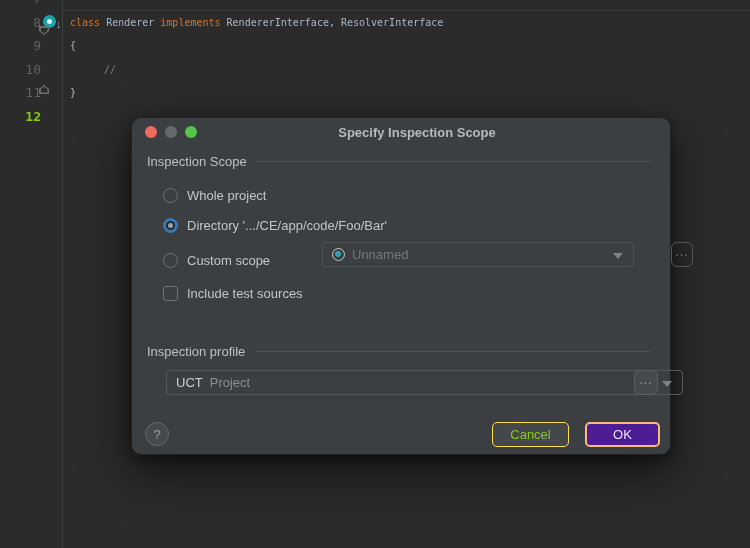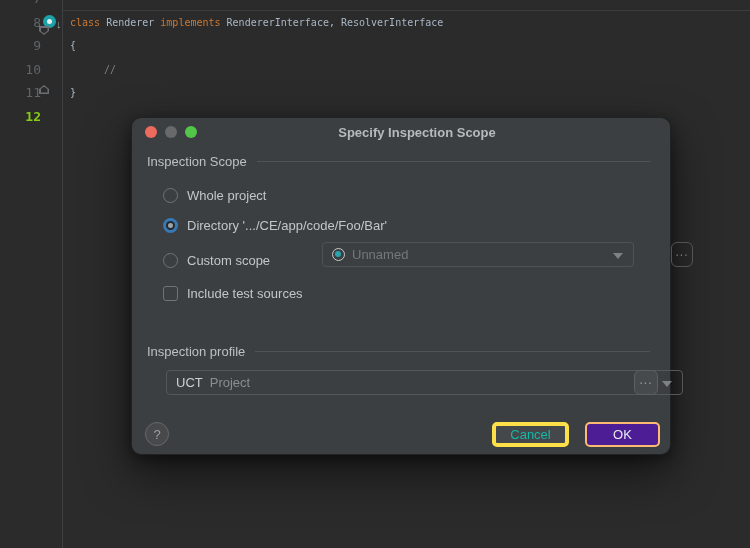--- a/index.html
+++ b/index.html
@@ -74,21 +74,21 @@
       box-sizing:border-box;position:relative;flex:0 0 auto;}
   .scope-icon::after{content:"";position:absolute;left:2px;top:2px;width:6px;height:6px;
       border-radius:50%;background:#29a3ad;}
   .more-btn{position:absolute;height:25px;border-radius:6px;box-sizing:border-box;
       display:flex;align-items:center;justify-content:center;
       font-size:12px;letter-spacing:1px;line-height:10px;padding-bottom:6px;}
   .more-btn.disabled{border:1px solid #515457;color:#787c7f;background:transparent;}
   .more-btn.enabled{border:1px solid #5c6063;color:#9ca0a3;background:#474a4d;}
   .footer-btn{position:absolute;height:25px;border-radius:5px;box-sizing:border-box;
       display:flex;align-items:center;justify-content:center;font-size:13px;}
-  .btn-cancel{background:#45484b;border:4px solid #fde047;color:#14b8a6;}
+  .btn-cancel{background:#45484b;border:1px solid #fde047;color:#84cc16;}
   .btn-ok{background:#4c1d95;border:2px solid #fdba74;color:#e9ebed;}
   .help-btn{position:absolute;width:24px;height:24px;border-radius:50%;background:#47494b;
       border:1px solid #66696c;box-sizing:border-box;color:#9da0a2;font-size:13px;
       display:flex;align-items:center;justify-content:center;}
 </style>
 </head>
 <body>
 
 <div class="editor">
   <div class="gutter-divider"></div>

